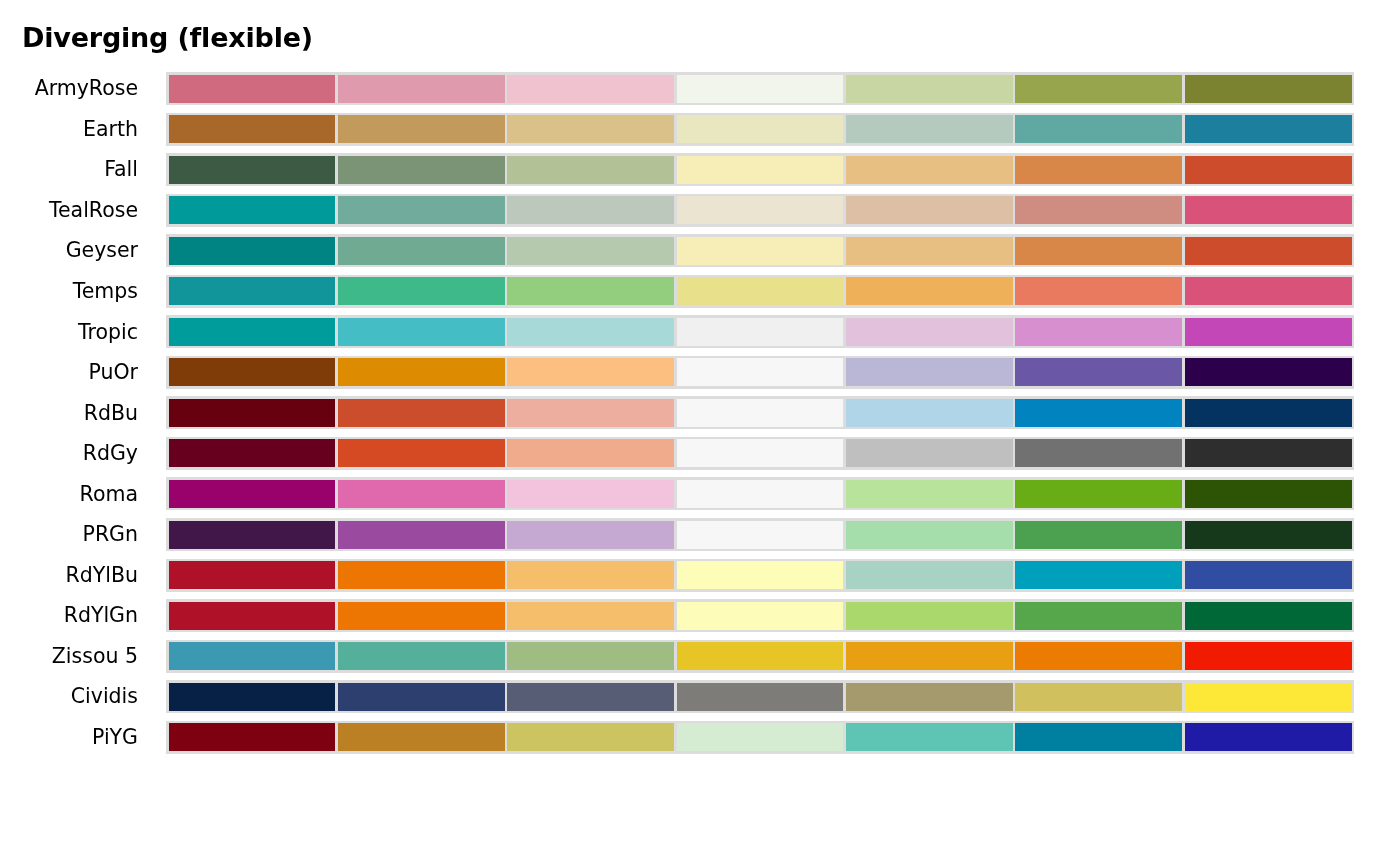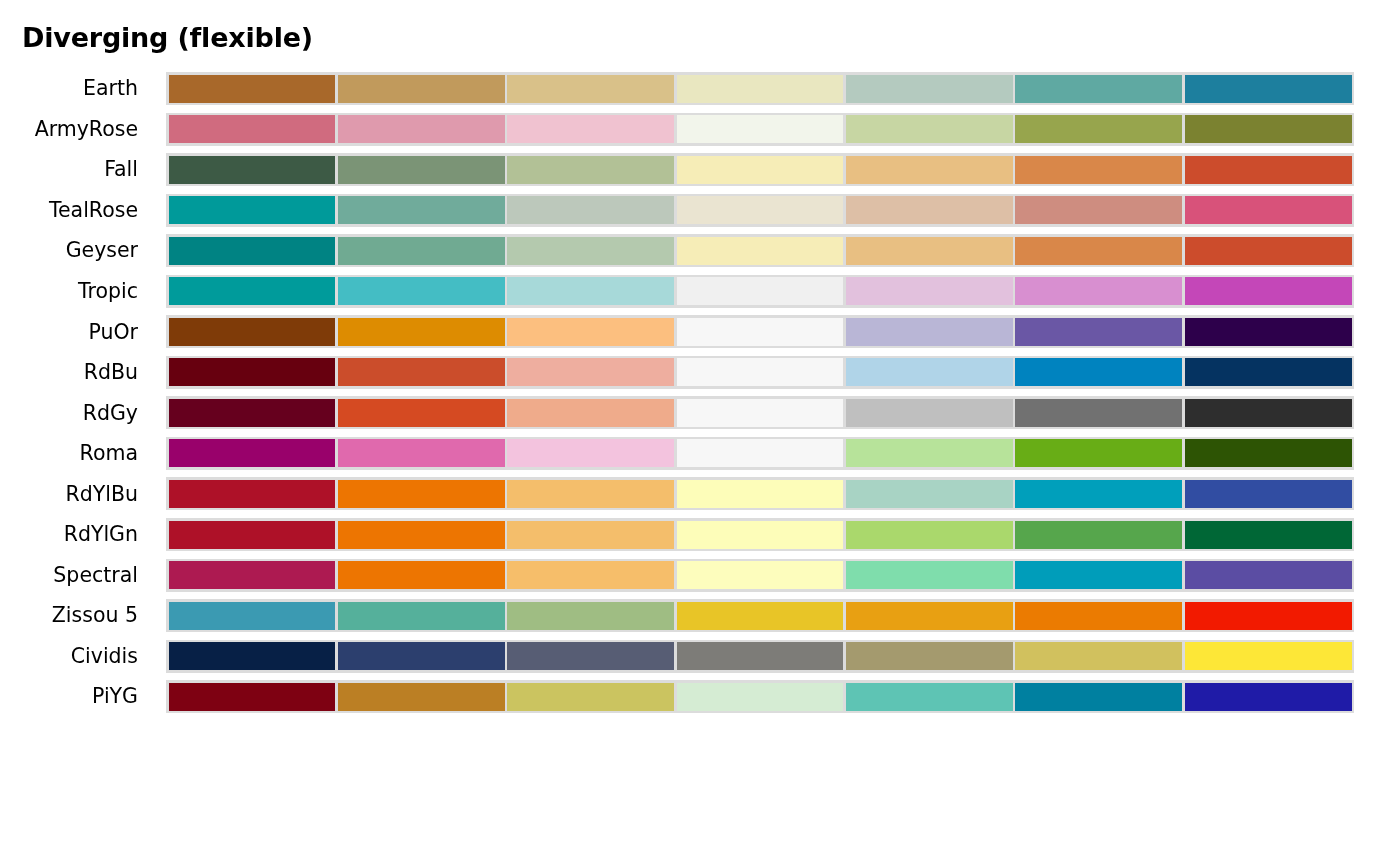--- a/index.html
+++ b/index.html
@@ -80,44 +80,44 @@
 </style>
 </head>
 <body>
 
 <div id="page">
 
   <div id="title">Diverging (flexible)</div>
 
   <div id="rows">
       <div class="row">
+        <div class="row-label">ArmyRose</div>
+        <div class="bar" style="background: rgb(220, 220, 220);">
+          <div class="swatch" style="background: rgb(208, 107, 127);"></div>
+          <div class="swatch" style="background: rgb(223, 154, 173);"></div>
+          <div class="swatch" style="background: rgb(240, 194, 208);"></div>
+          <div class="swatch" style="background: rgb(242, 245, 235);"></div>
+          <div class="swatch" style="background: rgb(199, 214, 163);"></div>
+          <div class="swatch" style="background: rgb(151, 165, 77);"></div>
+          <div class="swatch" style="background: rgb(123, 130, 48);"></div>
+        </div>
+      </div>
+      <div class="row">
         <div class="row-label">Earth</div>
         <div class="bar" style="background: rgb(220, 220, 220);">
           <div class="swatch" style="background: rgb(168, 104, 42);"></div>
           <div class="swatch" style="background: rgb(193, 154, 92);"></div>
           <div class="swatch" style="background: rgb(217, 193, 137);"></div>
           <div class="swatch" style="background: rgb(233, 231, 192);"></div>
           <div class="swatch" style="background: rgb(180, 202, 191);"></div>
           <div class="swatch" style="background: rgb(95, 169, 162);"></div>
           <div class="swatch" style="background: rgb(29, 127, 158);"></div>
         </div>
       </div>
       <div class="row">
-        <div class="row-label">ArmyRose</div>
-        <div class="bar" style="background: rgb(220, 220, 220);">
-          <div class="swatch" style="background: rgb(208, 107, 127);"></div>
-          <div class="swatch" style="background: rgb(223, 154, 173);"></div>
-          <div class="swatch" style="background: rgb(240, 194, 208);"></div>
-          <div class="swatch" style="background: rgb(242, 245, 235);"></div>
-          <div class="swatch" style="background: rgb(199, 214, 163);"></div>
-          <div class="swatch" style="background: rgb(151, 165, 77);"></div>
-          <div class="swatch" style="background: rgb(123, 130, 48);"></div>
-        </div>
-      </div>
-      <div class="row">
         <div class="row-label">Fall</div>
         <div class="bar" style="background: rgb(220, 220, 220);">
           <div class="swatch" style="background: rgb(61, 90, 69);"></div>
           <div class="swatch" style="background: rgb(123, 148, 118);"></div>
           <div class="swatch" style="background: rgb(178, 193, 150);"></div>
           <div class="swatch" style="background: rgb(246, 237, 183);"></div>
           <div class="swatch" style="background: rgb(232, 191, 130);"></div>
           <div class="swatch" style="background: rgb(217, 135, 73);"></div>
           <div class="swatch" style="background: rgb(204, 76, 44);"></div>
         </div>
@@ -140,20 +140,32 @@
           <div class="swatch" style="background: rgb(0, 131, 131);"></div>
           <div class="swatch" style="background: rgb(112, 170, 146);"></div>
           <div class="swatch" style="background: rgb(180, 201, 174);"></div>
           <div class="swatch" style="background: rgb(246, 237, 183);"></div>
           <div class="swatch" style="background: rgb(232, 191, 130);"></div>
           <div class="swatch" style="background: rgb(217, 135, 73);"></div>
           <div class="swatch" style="background: rgb(204, 76, 44);"></div>
         </div>
       </div>
       <div class="row">
+        <div class="row-label">Temps</div>
+        <div class="bar" style="background: rgb(220, 220, 220);">
+          <div class="swatch" style="background: rgb(17, 149, 154);"></div>
+          <div class="swatch" style="background: rgb(61, 185, 138);"></div>
+          <div class="swatch" style="background: rgb(147, 205, 126);"></div>
+          <div class="swatch" style="background: rgb(232, 224, 138);"></div>
+          <div class="swatch" style="background: rgb(238, 176, 89);"></div>
+          <div class="swatch" style="background: rgb(233, 122, 95);"></div>
+          <div class="swatch" style="background: rgb(216, 82, 122);"></div>
+        </div>
+      </div>
+      <div class="row">
         <div class="row-label">Tropic</div>
         <div class="bar" style="background: rgb(220, 220, 220);">
           <div class="swatch" style="background: rgb(0, 155, 155);"></div>
           <div class="swatch" style="background: rgb(68, 189, 196);"></div>
           <div class="swatch" style="background: rgb(167, 217, 217);"></div>
           <div class="swatch" style="background: rgb(240, 240, 240);"></div>
           <div class="swatch" style="background: rgb(226, 193, 221);"></div>
           <div class="swatch" style="background: rgb(216, 143, 208);"></div>
           <div class="swatch" style="background: rgb(196, 71, 184);"></div>
         </div>
@@ -200,20 +212,32 @@
           <div class="swatch" style="background: rgb(153, 1, 107);"></div>
           <div class="swatch" style="background: rgb(224, 105, 173);"></div>
           <div class="swatch" style="background: rgb(243, 195, 222);"></div>
           <div class="swatch" style="background: rgb(247, 247, 247);"></div>
           <div class="swatch" style="background: rgb(183, 227, 154);"></div>
           <div class="swatch" style="background: rgb(104, 173, 22);"></div>
           <div class="swatch" style="background: rgb(45, 84, 4);"></div>
         </div>
       </div>
       <div class="row">
+        <div class="row-label">PRGn</div>
+        <div class="bar" style="background: rgb(220, 220, 220);">
+          <div class="swatch" style="background: rgb(65, 23, 74);"></div>
+          <div class="swatch" style="background: rgb(154, 75, 160);"></div>
+          <div class="swatch" style="background: rgb(198, 169, 210);"></div>
+          <div class="swatch" style="background: rgb(247, 247, 247);"></div>
+          <div class="swatch" style="background: rgb(165, 221, 171);"></div>
+          <div class="swatch" style="background: rgb(75, 161, 79);"></div>
+          <div class="swatch" style="background: rgb(22, 57, 28);"></div>
+        </div>
+      </div>
+      <div class="row">
         <div class="row-label">RdYlBu</div>
         <div class="bar" style="background: rgb(220, 220, 220);">
           <div class="swatch" style="background: rgb(174, 17, 40);"></div>
           <div class="swatch" style="background: rgb(237, 117, 1);"></div>
           <div class="swatch" style="background: rgb(244, 190, 107);"></div>
           <div class="swatch" style="background: rgb(253, 253, 185);"></div>
           <div class="swatch" style="background: rgb(168, 211, 196);"></div>
           <div class="swatch" style="background: rgb(0, 159, 187);"></div>
           <div class="swatch" style="background: rgb(49, 77, 162);"></div>
         </div>
@@ -224,32 +248,20 @@
           <div class="swatch" style="background: rgb(174, 17, 40);"></div>
           <div class="swatch" style="background: rgb(237, 117, 1);"></div>
           <div class="swatch" style="background: rgb(244, 190, 107);"></div>
           <div class="swatch" style="background: rgb(253, 253, 185);"></div>
           <div class="swatch" style="background: rgb(170, 216, 108);"></div>
           <div class="swatch" style="background: rgb(86, 166, 76);"></div>
           <div class="swatch" style="background: rgb(0, 103, 54);"></div>
         </div>
       </div>
       <div class="row">
-        <div class="row-label">Spectral</div>
-        <div class="bar" style="background: rgb(220, 220, 220);">
-          <div class="swatch" style="background: rgb(173, 26, 81);"></div>
-          <div class="swatch" style="background: rgb(237, 117, 1);"></div>
-          <div class="swatch" style="background: rgb(246, 190, 106);"></div>
-          <div class="swatch" style="background: rgb(253, 253, 189);"></div>
-          <div class="swatch" style="background: rgb(127, 221, 172);"></div>
-          <div class="swatch" style="background: rgb(0, 157, 186);"></div>
-          <div class="swatch" style="background: rgb(91, 77, 163);"></div>
-        </div>
-      </div>
-      <div class="row">
         <div class="row-label">Zissou 5</div>
         <div class="bar" style="background: rgb(220, 220, 220);">
           <div class="swatch" style="background: rgb(59, 154, 178);"></div>
           <div class="swatch" style="background: rgb(85, 176, 155);"></div>
           <div class="swatch" style="background: rgb(159, 189, 131);"></div>
           <div class="swatch" style="background: rgb(232, 197, 39);"></div>
           <div class="swatch" style="background: rgb(232, 160, 18);"></div>
           <div class="swatch" style="background: rgb(235, 123, 1);"></div>
           <div class="swatch" style="background: rgb(242, 26, 0);"></div>
         </div>

